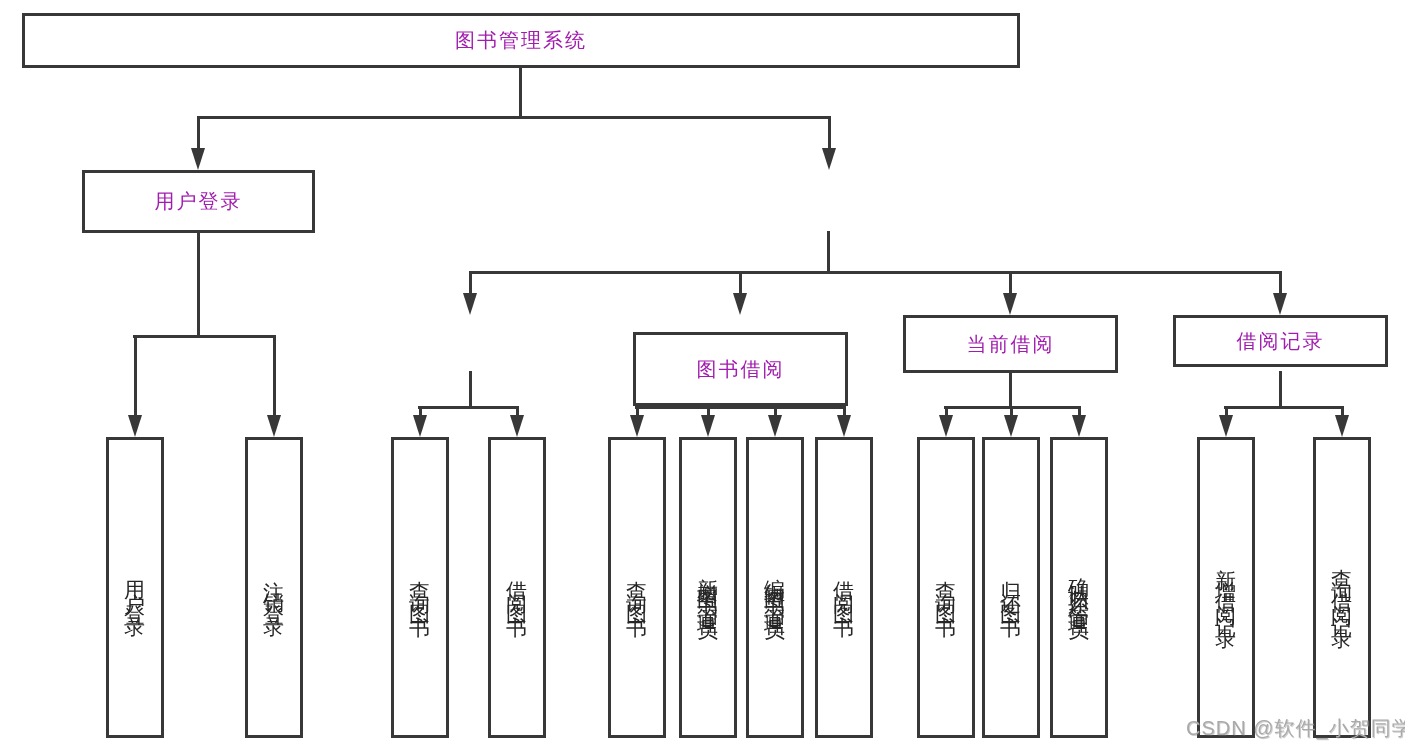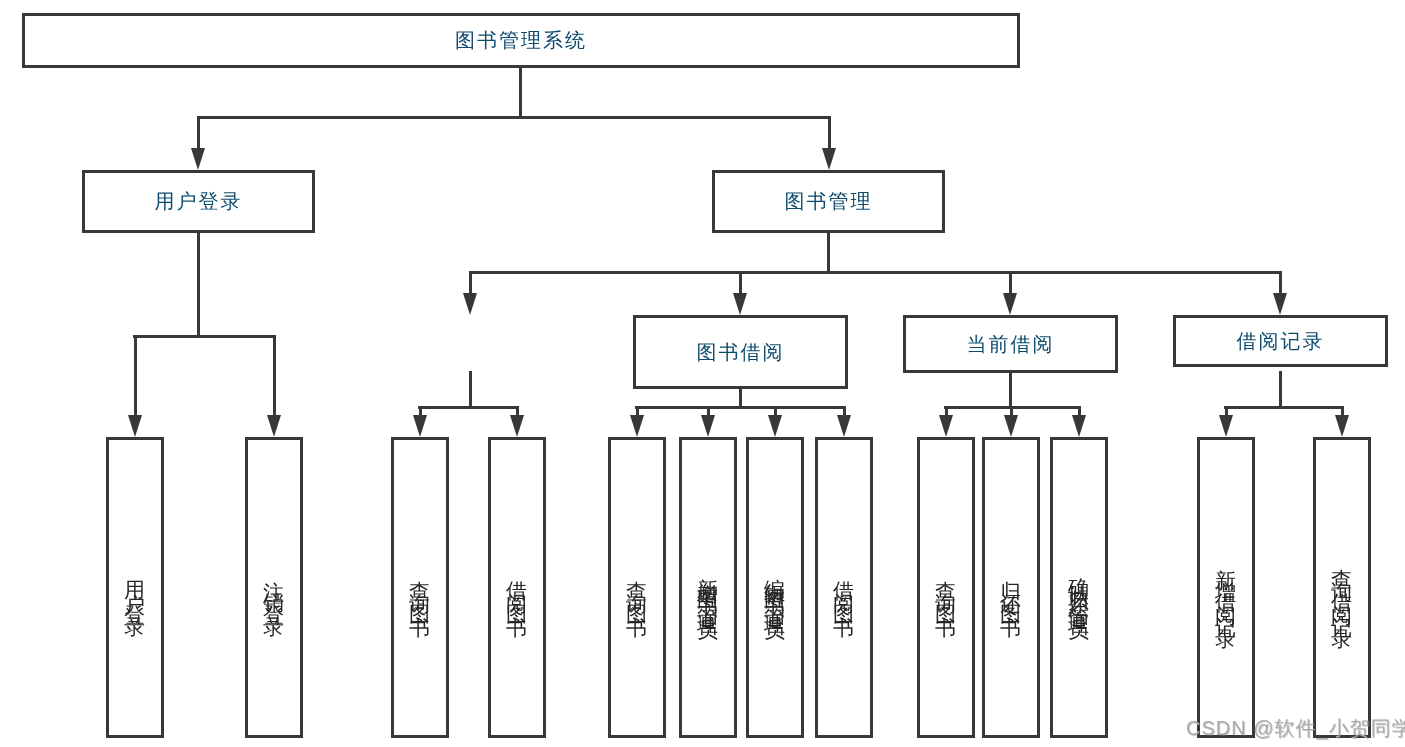--- a/index.html
+++ b/index.html
@@ -15,21 +15,21 @@
     position: absolute;
     box-sizing: border-box;
     background: #ffffff;
     border: 3px solid #383838;
     display: flex;
     align-items: center;
     justify-content: center;
   }
   .hbox .lbl {
     font-size: 20px;
-    color: #0c4a6e;
+    color: #a21caf;
     letter-spacing: 2px;
     white-space: nowrap;
   }
   .vbox .vlbl {
     writing-mode: vertical-rl;
     text-orientation: mixed;
     font-size: 21px;
     line-height: 1;
     letter-spacing: 12px;
     color: #262626;
@@ -111,25 +111,22 @@
   <div class="arrow" style="left:1219px;top:408px;height:29px"></div>
   <div class="arrow" style="left:1335px;top:408px;height:29px"></div>
 
   <div class="box hbox" style="left:22px;top:13px;width:998px;height:55px">
     <span class="lbl">图书管理系统</span>
   </div>
 
   <div class="box hbox" style="left:82px;top:170px;width:233px;height:63px">
     <span class="lbl">用户登录</span>
   </div>
-  <div class="box hbox" style="left:712px;top:170px;width:233px;height:63px">
-    <span class="lbl">图书管理</span>
-  </div>
 
-  <div class="box hbox" style="left:633px;top:315px;width:215px;height:74px">
+  <div class="box hbox" style="left:633px;top:332px;width:215px;height:74px">
     <span class="lbl">图书借阅</span>
   </div>
   <div class="box hbox" style="left:903px;top:315px;width:215px;height:58px">
     <span class="lbl">当前借阅</span>
   </div>
   <div class="box hbox" style="left:1173px;top:315px;width:215px;height:52px">
     <span class="lbl">借阅记录</span>
   </div>
 
   <div class="box vbox" style="left:106px;top:437px;width:58px;height:301px">

